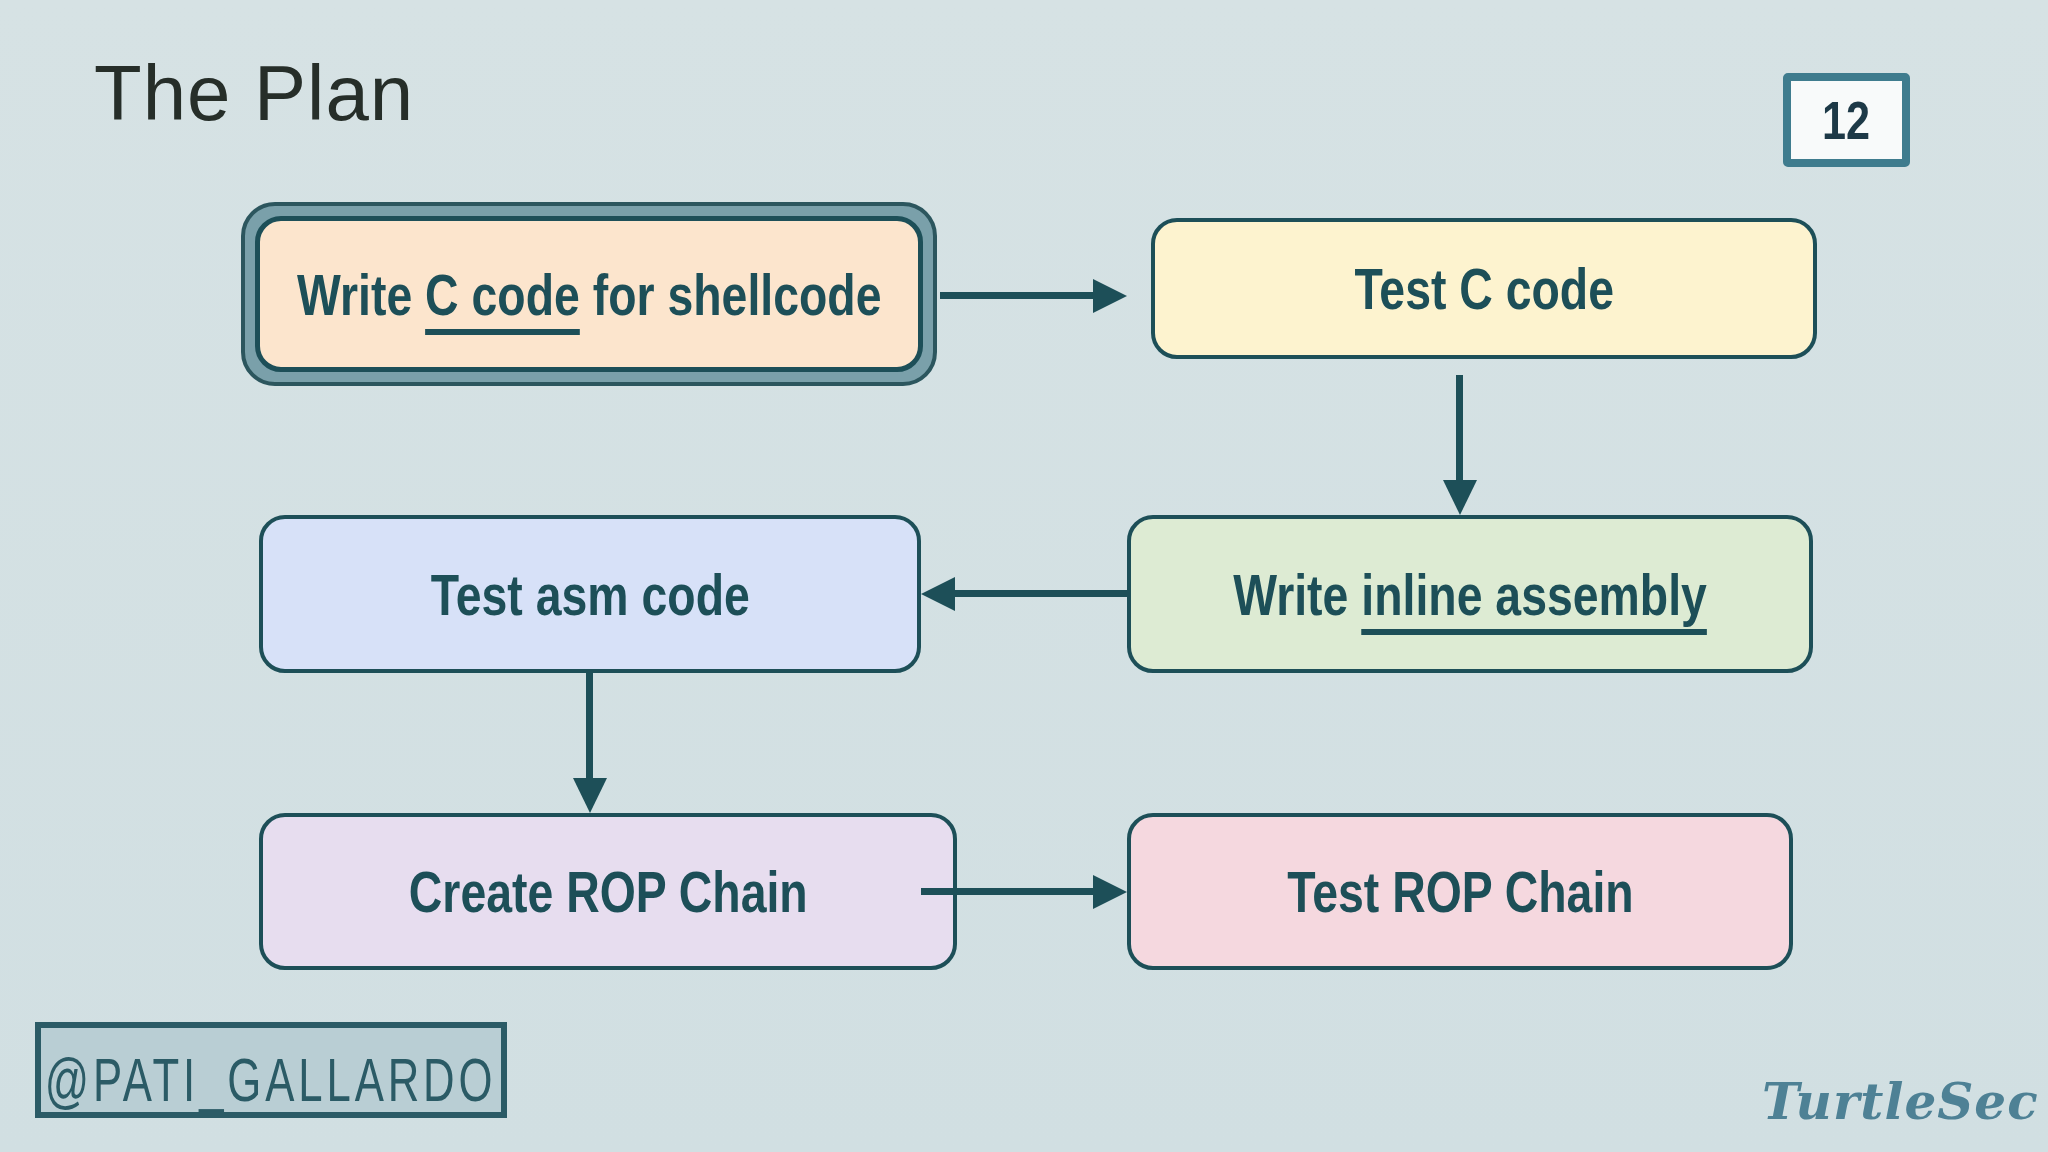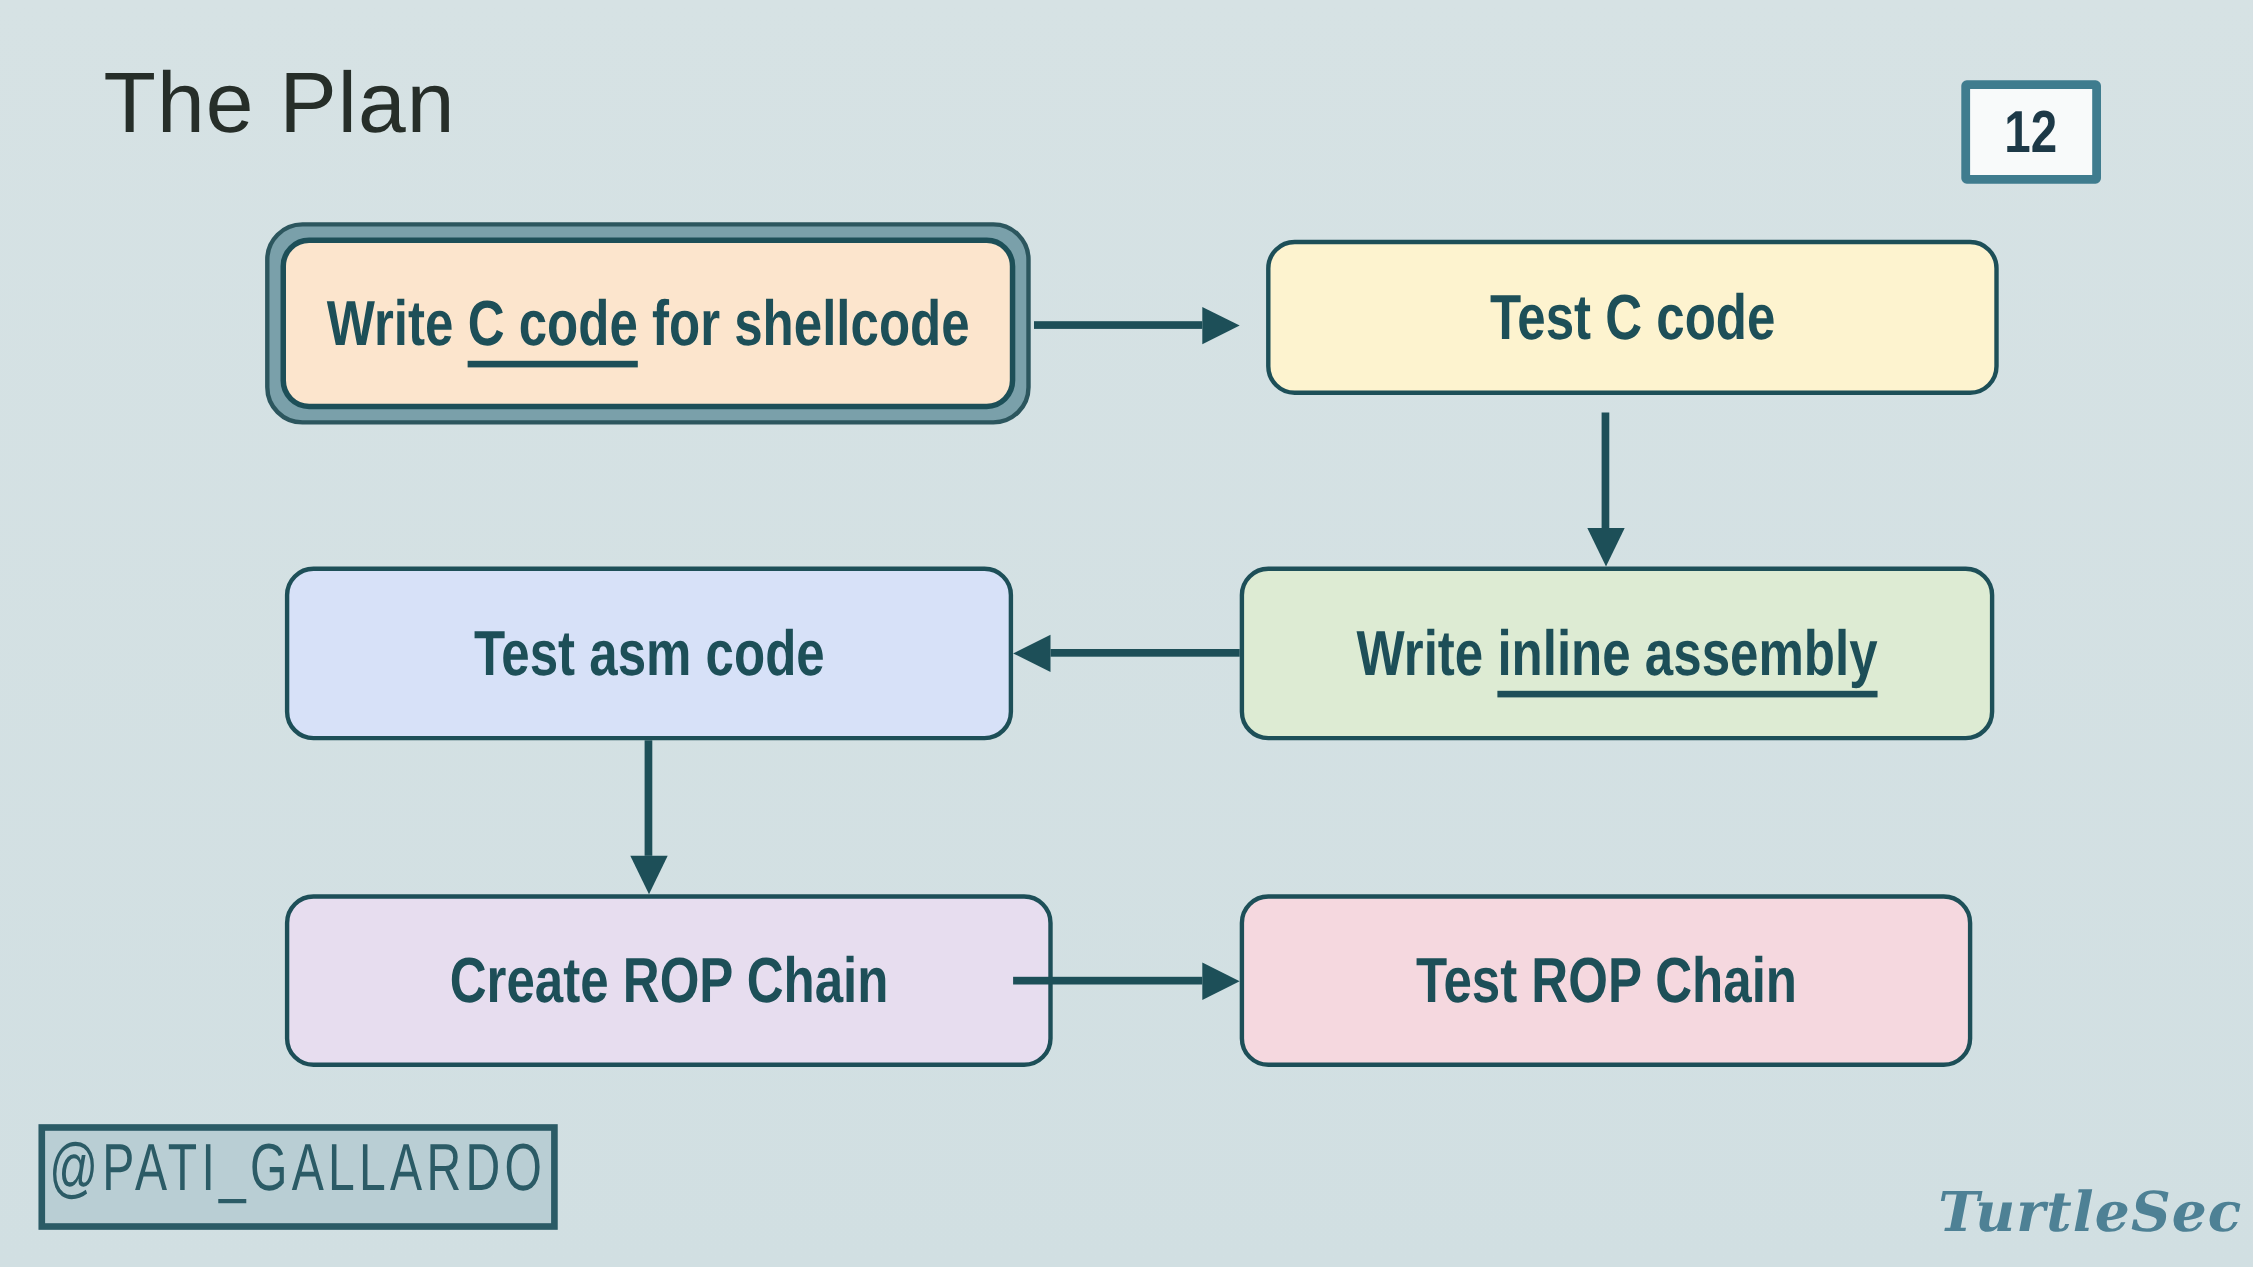--- a/index.html
+++ b/index.html
@@ -64,21 +64,21 @@
   .edge-line{position:absolute;background:#1d4f58;}
   .edge-head{position:absolute;width:0;height:0;}
   .head-right{border-top:17px solid transparent;border-bottom:17px solid transparent;border-left:34px solid #1d4f58;}
   .head-left {border-top:17px solid transparent;border-bottom:17px solid transparent;border-right:34px solid #1d4f58;}
   .head-down {border-left:17px solid transparent;border-right:17px solid transparent;border-top:35px solid #1d4f58;}
 
   
   .handle-box{
     position:absolute;left:35px;top:1022px;width:472px;height:96px;
     box-sizing:border-box;background:#b9ced4;border:6px solid #2b5b66;
-    display:flex;align-items:flex-start;justify-content:center;
+    display:flex;align-items:flex-end;justify-content:center;
   }
   .handle-text{
     display:inline-block;white-space:nowrap;
     font-size:56px;font-weight:400;letter-spacing:5px;color:#2b5b66;
     transform:scale(0.78,1.08);transform-origin:center;
   }
 
   
   .logo{
     position:absolute;left:1762px;top:1072px;

